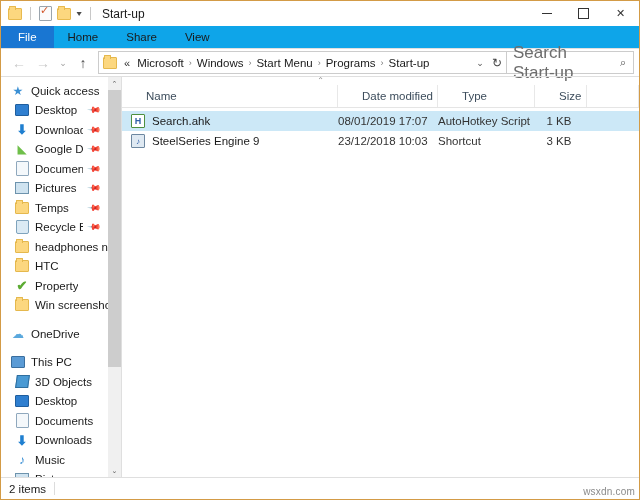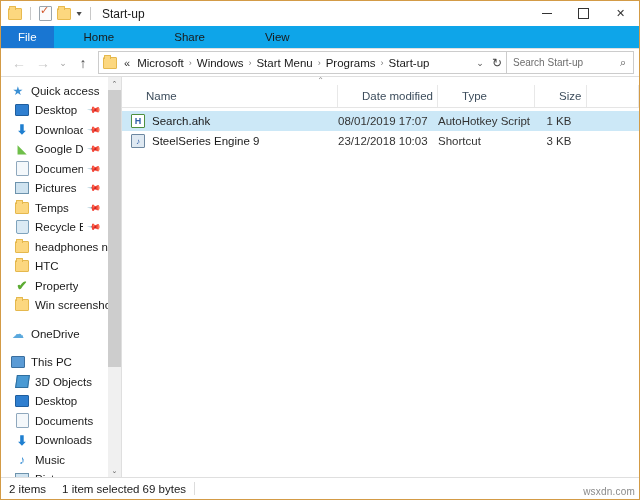--- a/index.html
+++ b/index.html
@@ -86,21 +86,21 @@
   }
 
   
   .ribbon {
     height: 22px; min-height: 22px;
     background: #0ea5e9;
     display: flex; align-items: stretch;
     border-bottom: 1px solid #dfdfdf;
   }
   .tab {
-    padding: 0 30px;
+    padding: 0 14px;
     display: flex; align-items: center;
     font-size: 11.5px;
     color: #1a1a1a;
   }
   .tab-file {
     background: #1976d2;
     color: #ffffff;
     padding: 0 17px;
   }
 
@@ -146,21 +146,21 @@
     width: 18px; text-align: center; font-size: 12px; color: #444;
   }
   .searchfield {
     width: 120px; height: 21px;
     border: 1px solid #cccccc; border-left: none;
     background: #ffffff;
     display: flex; align-items: center;
     padding-left: 6px;
   }
   .searchfield .ph {
-    flex: 1; color: #6d6d6d; font-size: 10px;
+    flex: 1; color: #6d6d6d; font-size: 17px;
   }
   .search-ico {
     width: 20px; text-align: center; color: #555; font-size: 11px;
   }
 
   
   .body {
     flex: 1; display: flex; min-height: 0;
     border-top: 1px solid #dfdfdf;
   }
@@ -575,18 +575,17 @@
           <div class="c-date">23/12/2018 10:03</div>
           <div class="c-type">Shortcut</div>
           <div class="c-size">3 KB</div>
         </div>
       </div>
     </div>
   </div>
 
   <div class="statusbar">
     <div class="st-cell">2 items</div>
-    <div class="st-cell">1 item selected  69 bytes</div>
     <div class="st-sep"></div>
     <div class="watermark">wsxdn.com</div>
   </div>
 
 </div>
 
 </body></html>

